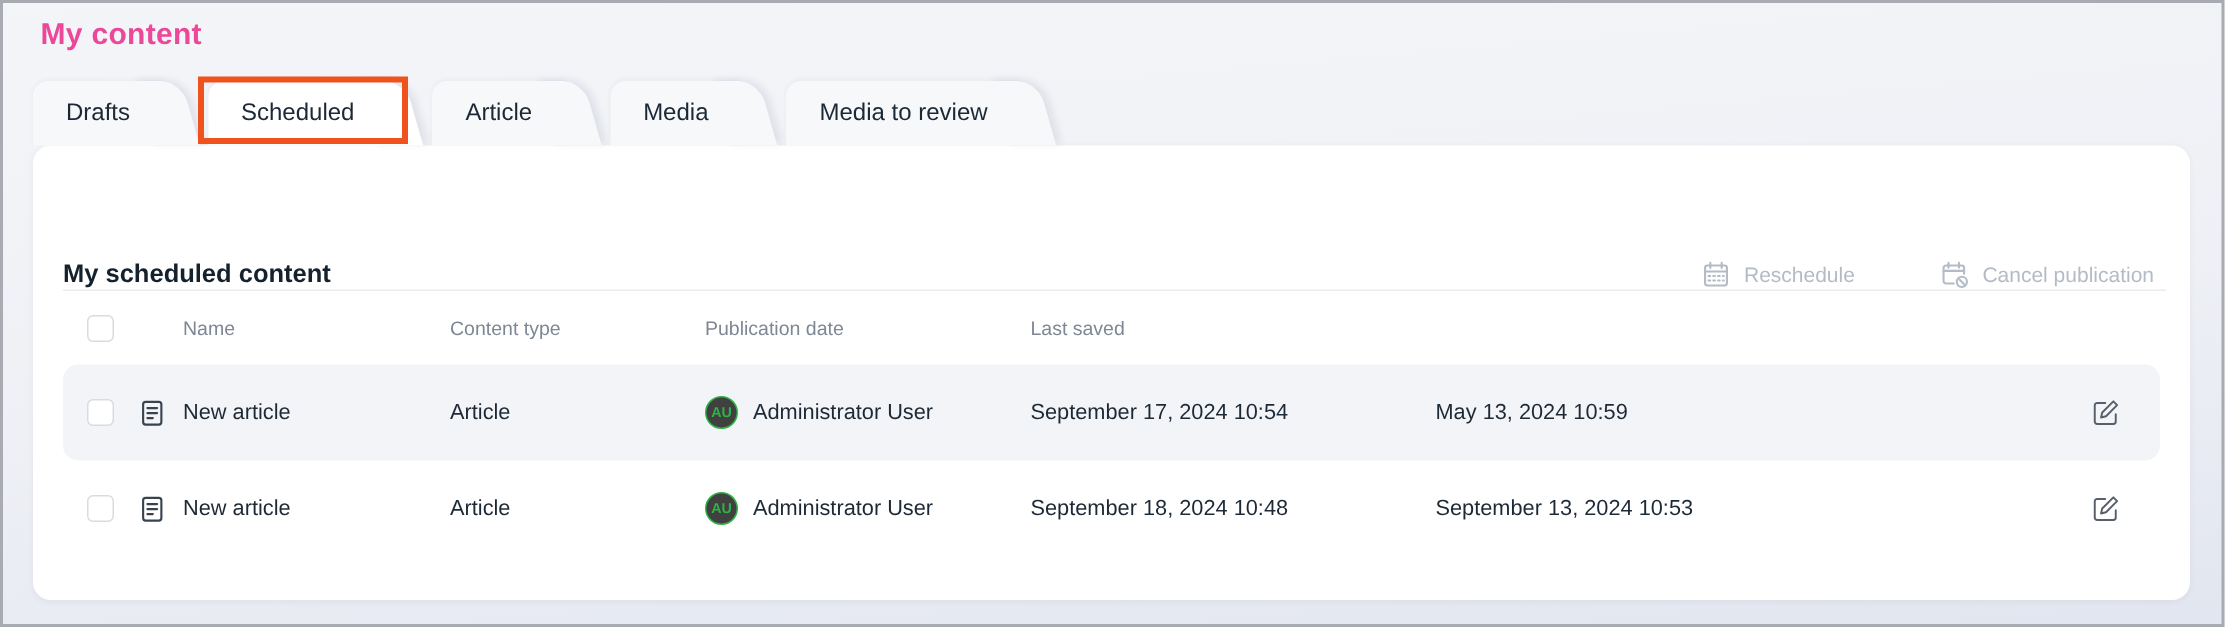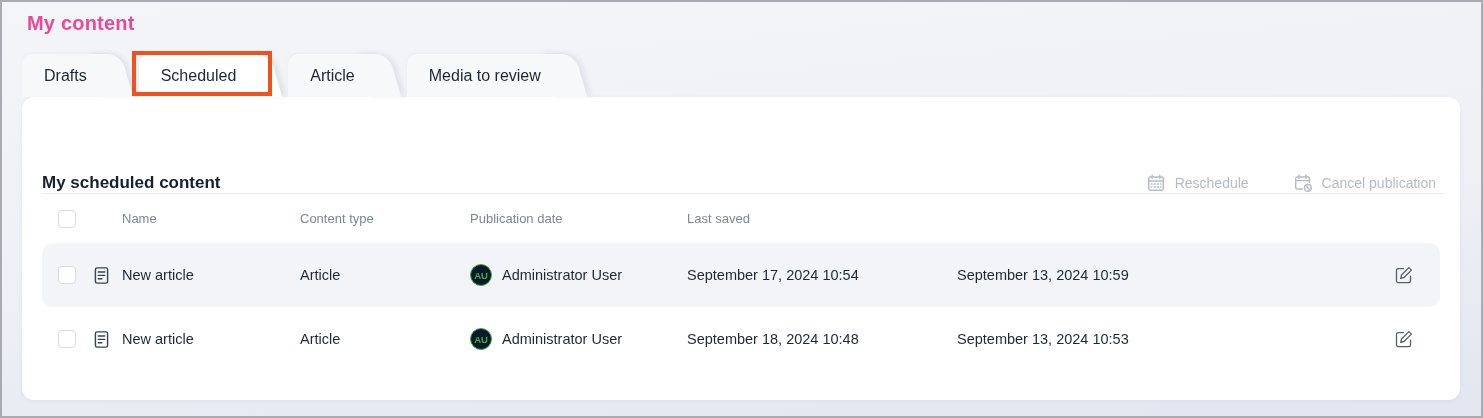--- a/index.html
+++ b/index.html
@@ -66,21 +66,21 @@
     border-radius: 12px;
     box-shadow: 0 1px 5px rgba(25,39,70,.05);
     z-index: 1;
   }
   .card-header {
     height: 96px;
     padding: 14px 24px 0 20px;
     display: flex; align-items: flex-end; justify-content: space-between;
   }
   .panel-heading { font-size: 17px; font-weight: 700; color: #15222e; }
-  .toolbar { display: flex; gap: 44px; }
+  .toolbar { display: flex; gap: 56px; }
   .toolbar-btn {
     display: flex; align-items: center; gap: 9px;
     background: none; border: none;
     font-family: inherit; font-size: 14px; color: #b5bbc6;
     cursor: default;
   }
   .toolbar-btn svg { display: block; }
   .divider { height: 1px; background: #ebecf0; margin: 0 16px 0 20px; }
 
   
@@ -98,21 +98,21 @@
   .checkbox {
     appearance: none; -webkit-appearance: none;
     width: 18px; height: 18px;
     border: 1px solid #d8dbe2; border-radius: 4px;
     background: #fff; cursor: pointer; display: block;
   }
   .c-icon svg { display: block; color: #39434f; }
   .c-contrib { display: flex; align-items: center; }
   .avatar {
     width: 22px; height: 22px; border-radius: 50%;
-    border: 1px solid #2fb344; background: #0f172a;
+    border: 1px solid #2fb344; background: #404040;
     color: #2fb344; font-size: 9.5px; font-weight: 700;
     display: flex; align-items: center; justify-content: center;
     margin-right: 10px; flex: 0 0 auto;
   }
   .icon-btn {
     background: none; border: none; padding: 2px; cursor: pointer;
     color: #575f6b; display: flex; align-items: center; justify-content: center;
   }
   .c-actions { display: flex; justify-content: center; }
 </style>
@@ -126,20 +126,24 @@
 <div class="tab">
       <span class="tab-label">Drafts</span>
 
     </div>
     <div class="tab is-active is-highlighted">
       <span class="tab-label">Scheduled</span>
       <span class="ring"></span>
     </div>
     <div class="tab">
       <span class="tab-label">Article</span>
+
+    </div>
+    <div class="tab">
+      <span class="tab-label">Media</span>
 
     </div>
     <div class="tab">
       <span class="tab-label">Media to review</span>
 
     </div>
   </div>
 
 <div class="card">
 
@@ -206,21 +210,21 @@
               <line x1="6.6" y1="13.4" x2="10.4" y2="13.4"></line>
             </svg>
           </span>
           <span>New article</span>
           <span>Article</span>
           <span class="c-contrib">
             <span class="avatar">AU</span>
             <span>Administrator User</span>
           </span>
           <span>September 17, 2024 10:54</span>
-          <span>September 13, 2024 10:59</span>
+          <span>May 13, 2024 10:59</span>
           <span class="c-actions">
             <button class="icon-btn">
               <svg width="20" height="20" viewBox="0 0 20 20" fill="none" stroke="currentColor" stroke-width="1.3" stroke-linecap="round" stroke-linejoin="round">
                 <path d="M16.5 11.2v4.8a1.6 1.6 0 0 1-1.6 1.6H4.1a1.6 1.6 0 0 1-1.6-1.6V5.2a1.6 1.6 0 0 1 1.6-1.6h5.4"></path>
                 <path d="M14.9 2.6l2.5 2.5-7.4 7.4-3.3.8.8-3.3z"></path>
               </svg>
             </button>
           </span>
         </div>
         <div class="trow">

